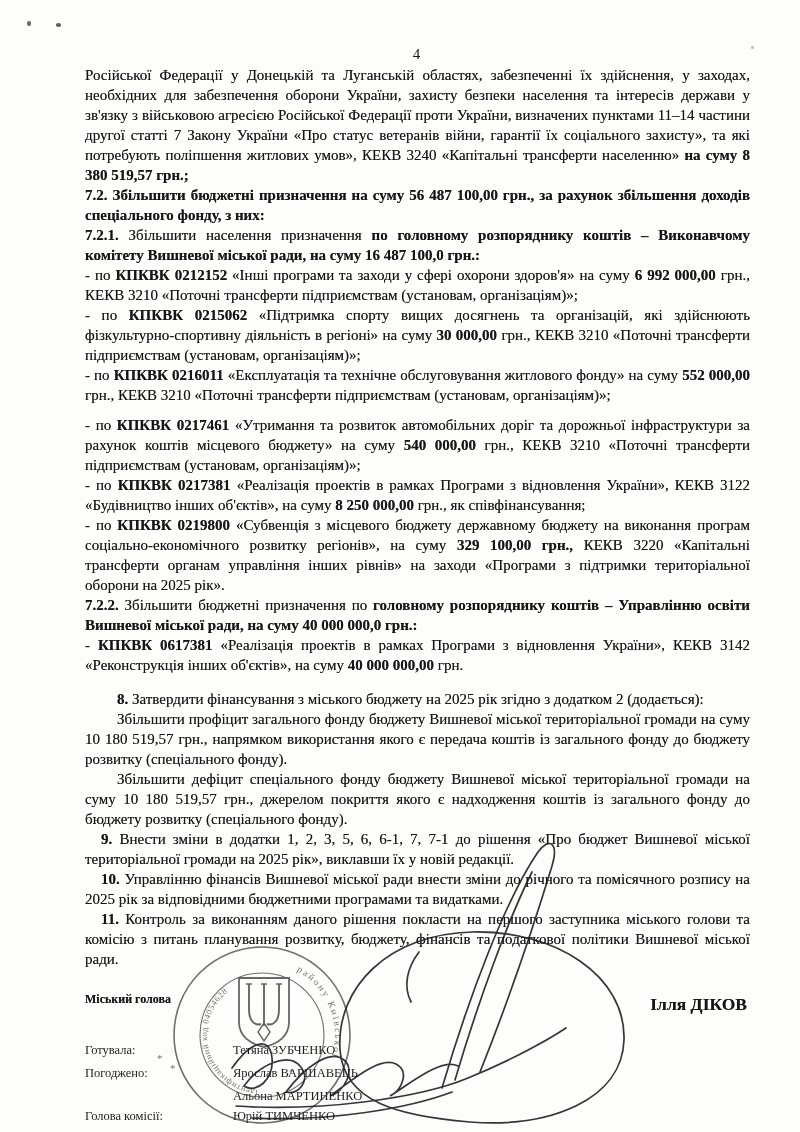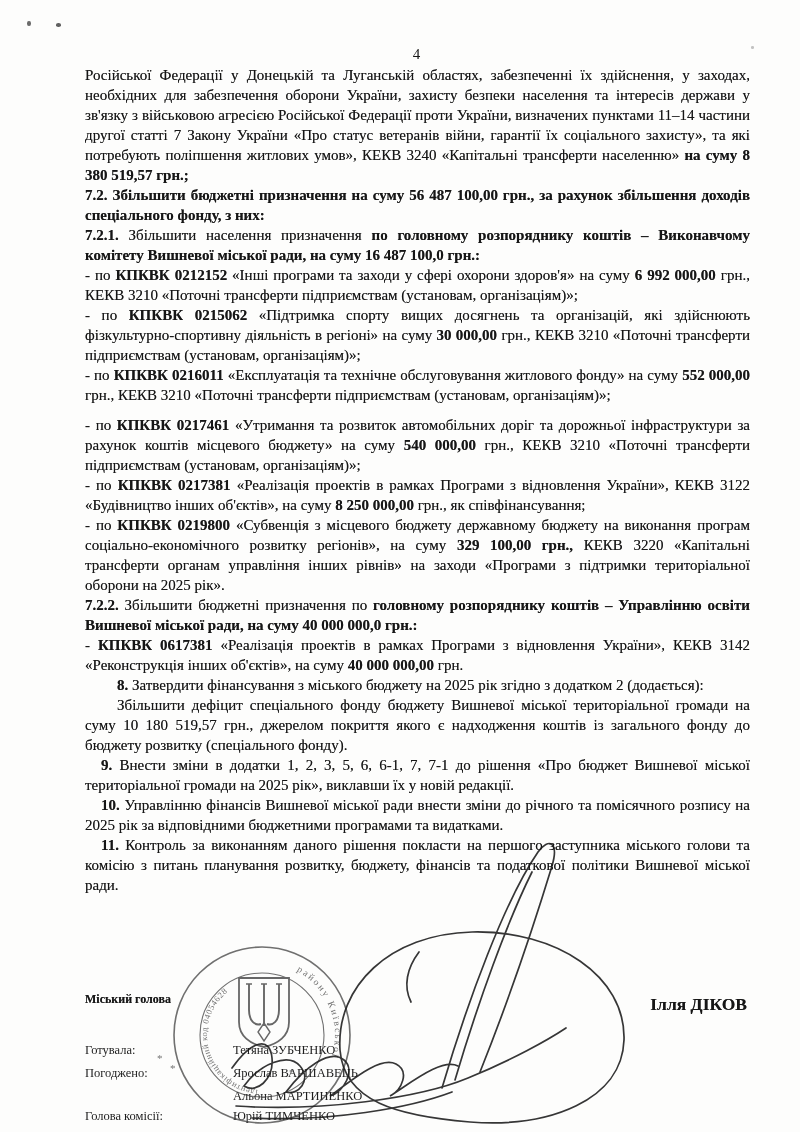--- a/index.html
+++ b/index.html
@@ -6,21 +6,21 @@
   .page{
     position:relative;width:800px;height:1132px;margin:0 auto;
     background:#fdfdfc;overflow:hidden;
     font-family:"Liberation Serif","DejaVu Serif",serif;color:#161616;
   }
   .pagenum{margin:46px 52px 2px 85px;text-align:center;font-size:15px;}
   .docbody{margin:0 50px 0 85px;font-size:15px;line-height:20px;}
   .docbody p{margin:0;text-align:justify;text-shadow:0 0 .4px rgba(0,0,0,.55);}
   .docbody .b{font-weight:700;}
   .docbody p.gap-sm{margin-top:10px;}
-  .docbody p.gap-md{margin-top:0;}
+  .docbody p.gap-md{margin-top:14px;}
   .docbody p.ind-lg{text-indent:32px;}
   .docbody p.ind-sm{text-indent:16px;}
   .sig-left{position:absolute;left:85px;top:992px;font-size:12px;font-weight:700;text-shadow:0 0 .4px rgba(0,0,0,.55);}
   .sig-right{position:absolute;right:53px;top:994px;font-size:17.5px;font-weight:700;text-shadow:0 0 .4px rgba(0,0,0,.55);}
   .signoff{position:absolute;left:0;top:0;width:100%;height:100%;pointer-events:none;}
   .srow{position:absolute;left:0;width:100%;font-size:12.5px;color:#1d1d1d;}
   .srow .lab{position:absolute;left:85px;white-space:nowrap;}
   .srow .nam{position:absolute;left:233px;white-space:nowrap;}
   .srow:nth-child(1){top:1043px;}
   .srow:nth-child(2){top:1066px;}
@@ -49,20 +49,21 @@
       <p><span class="b">7.2.1.</span><span> Збільшити населення призначення </span><span class="b">по головному розпоряднику коштів – Виконавчому комітету Вишневої міської ради, на суму 16 487 100,0 грн.:</span></p>
       <p><span>- по </span><span class="b">КПКВК 0212152</span><span> «Інші програми та заходи у сфері охорони здоров'я» на суму </span><span class="b">6 992 000,00</span><span> грн., КЕКВ 3210 «Поточні трансферти підприємствам (установам, організаціям)»;</span></p>
       <p><span>- по </span><span class="b">КПКВК 0215062</span><span> «Підтримка спорту вищих досягнень та організацій, які здійснюють фізкультурно-спортивну діяльність в регіоні» на суму </span><span class="b">30 000,00</span><span> грн., КЕКВ 3210 «Поточні трансферти підприємствам (установам, організаціям)»;</span></p>
       <p><span>- по </span><span class="b">КПКВК 0216011</span><span> «Експлуатація та технічне обслуговування житлового фонду» на суму </span><span class="b">552 000,00</span><span> грн., КЕКВ 3210 «Поточні трансферти підприємствам (установам, організаціям)»;</span></p>
       <p class="gap-sm"><span>- по </span><span class="b">КПКВК 0217461</span><span> «Утримання та розвиток автомобільних доріг та дорожньої інфраструктури за рахунок коштів місцевого бюджету» на суму </span><span class="b">540 000,00</span><span> грн., КЕКВ 3210 «Поточні трансферти підприємствам (установам, організаціям)»;</span></p>
       <p><span>- по </span><span class="b">КПКВК 0217381</span><span> «Реалізація проектів в рамках Програми з відновлення України», КЕКВ 3122 «Будівництво інших об'єктів», на суму </span><span class="b">8 250 000,00</span><span> грн., як співфінансування;</span></p>
       <p><span>- по </span><span class="b">КПКВК 0219800</span><span> «Субвенція з місцевого бюджету державному бюджету на виконання програм соціально-економічного розвитку регіонів», на суму </span><span class="b">329 100,00 грн.,</span><span> КЕКВ 3220 «Капітальні трансферти органам управління інших рівнів» на заходи «Програми з підтримки територіальної оборони на 2025 рік».</span></p>
       <p><span class="b">7.2.2.</span><span> Збільшити бюджетні призначення по </span><span class="b">головному розпоряднику коштів – Управлінню освіти Вишневої міської ради, на суму 40 000 000,0 грн.:</span></p>
       <p><span>- </span><span class="b">КПКВК 0617381</span><span> «Реалізація проектів в рамках Програми з відновлення України», КЕКВ 3142 «Реконструкція інших об'єктів», на суму </span><span class="b">40 000 000,00</span><span> грн.</span></p>
       <p class="gap-md ind-lg"><span class="b">8.</span><span> Затвердити фінансування з міського бюджету на 2025 рік згідно з додатком 2 (додається):</span></p>
+      <p class="ind-lg"><span>Збільшити профіцит загального фонду бюджету Вишневої міської територіальної громади на суму 10 180 519,57 грн., напрямком використання якого є передача коштів із загального фонду до бюджету розвитку (спеціального фонду).</span></p>
       <p class="ind-lg"><span>Збільшити дефіцит спеціального фонду бюджету Вишневої міської територіальної громади на суму 10 180 519,57 грн., джерелом покриття якого є надходження коштів із загального фонду до бюджету розвитку (спеціального фонду).</span></p>
       <p class="ind-sm"><span class="b">9.</span><span> Внести зміни в додатки 1, 2, 3, 5, 6, 6-1, 7, 7-1  до рішення «Про бюджет Вишневої міської територіальної громади на 2025 рік», виклавши їх у новій редакції.</span></p>
       <p class="ind-sm"><span class="b">10.</span><span> Управлінню фінансів Вишневої міської ради внести зміни до річного та помісячного розпису на 2025 рік за відповідними бюджетними програмами та видатками.</span></p>
       <p class="ind-sm"><span class="b">11.</span><span> Контроль за виконанням даного рішення покласти на першого заступника міського голови та комісію з питань планування розвитку, бюджету, фінансів та податкової політики Вишневої міської ради.</span></p>
     </div>
 
   <div class="sig-left">Міський голова</div>
   <div class="sig-right">Ілля ДІКОВ</div>
 
   <div class="signoff">

